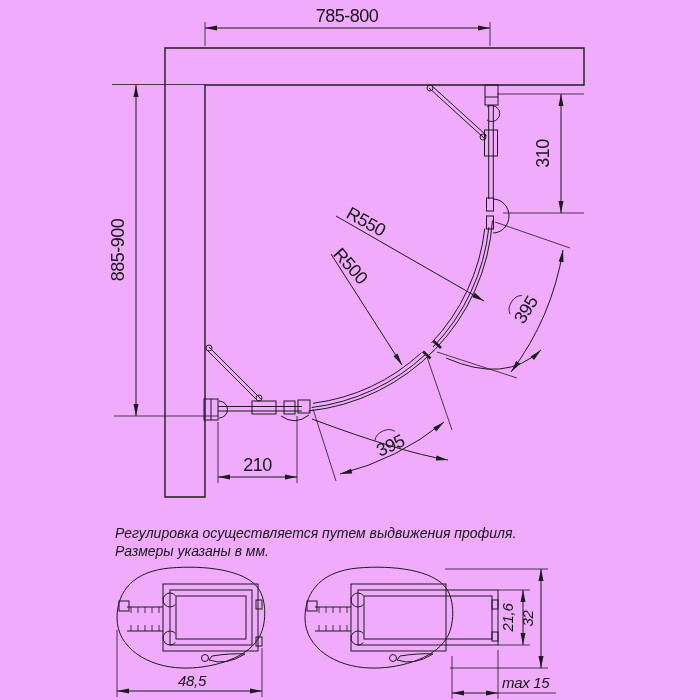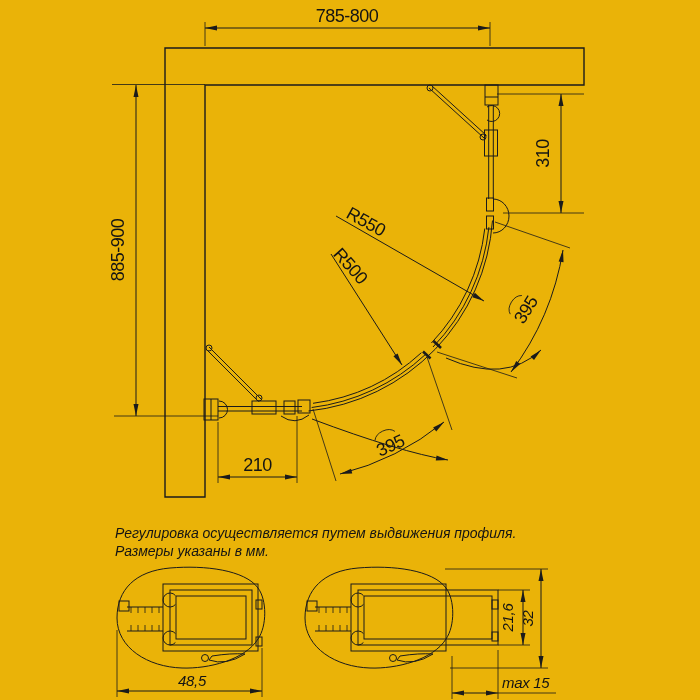--- a/index.html
+++ b/index.html
@@ -1,16 +1,16 @@
 <!DOCTYPE html>
 <html><head>
 <meta charset="utf-8">
 <style>
   html,body{margin:0;padding:0;background:#ffffff;}
-  .canvas{position:relative;width:700px;height:700px;background:#eab308;overflow:hidden;
+  .canvas{position:relative;width:700px;height:700px;background:#f0abfc;overflow:hidden;
           font-family:"Liberation Sans", sans-serif;}
   svg line, svg path, svg rect, svg circle, svg ellipse, svg polygon{
     stroke:#1b1b1b;stroke-width:1;fill:none;}
   svg text{fill:#141414;stroke:none;font-family:"Liberation Sans", sans-serif;}
   .dim{font-size:18px;letter-spacing:-0.5px;}
   .dimi{font-size:15px;font-style:italic;letter-spacing:-0.3px;}
   .note{font-size:14px;font-style:italic;}
   .thick{stroke-width:1.4;}
   .thin{stroke-width:0.8;}
 </style>

